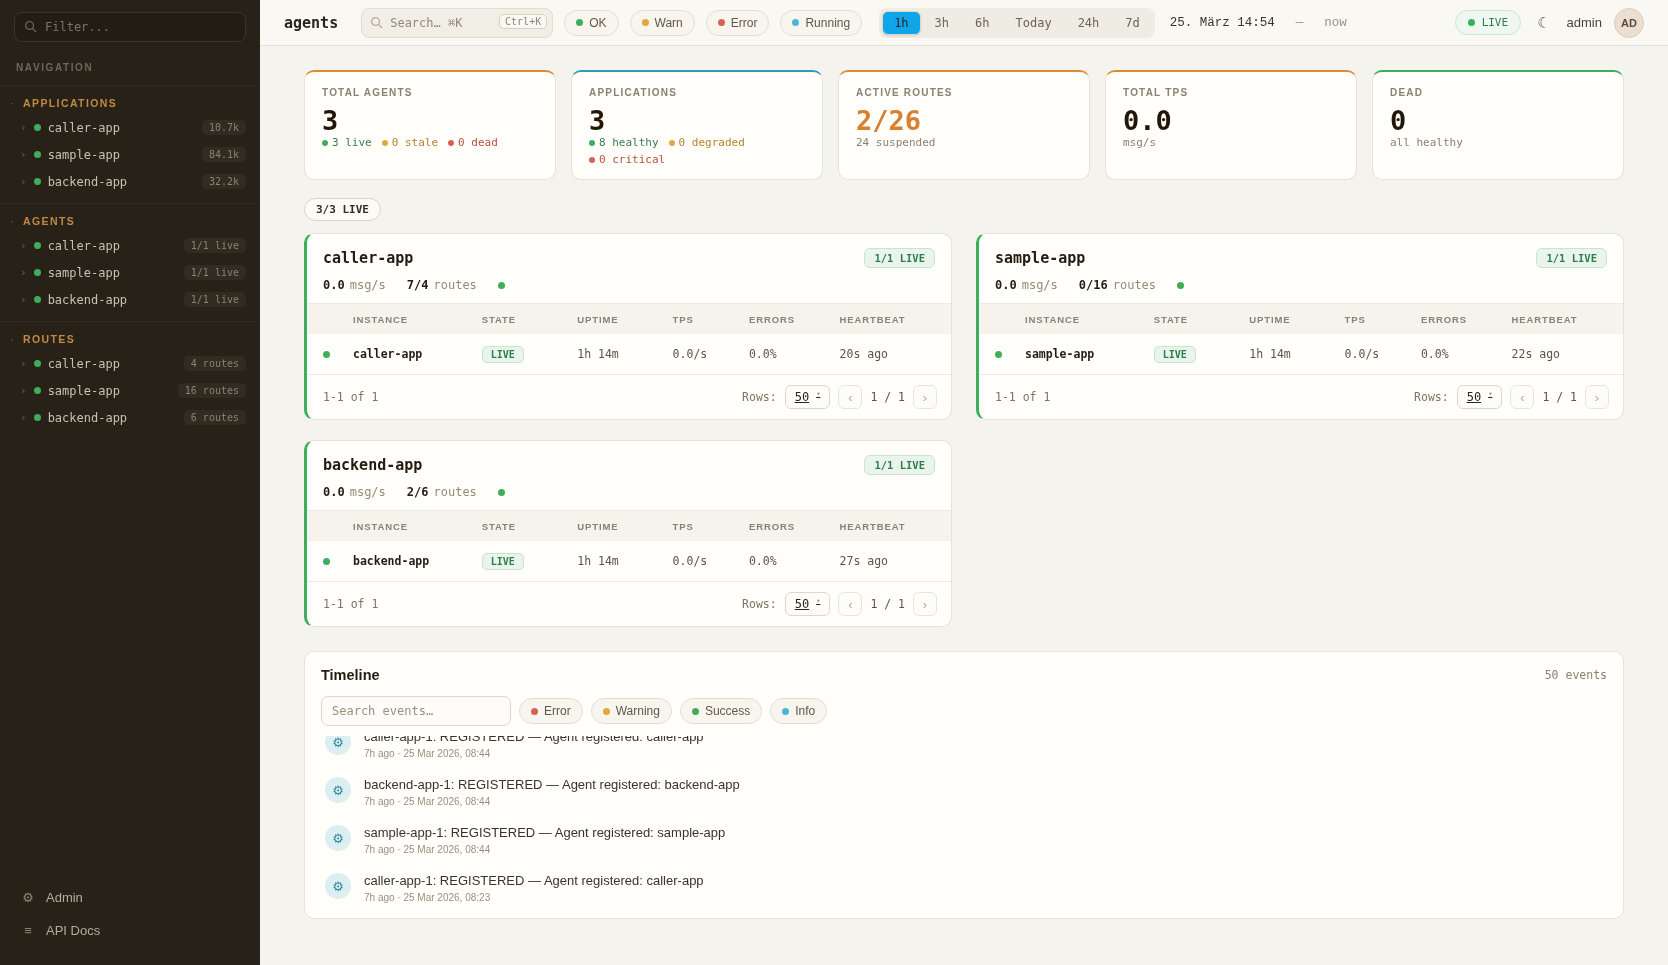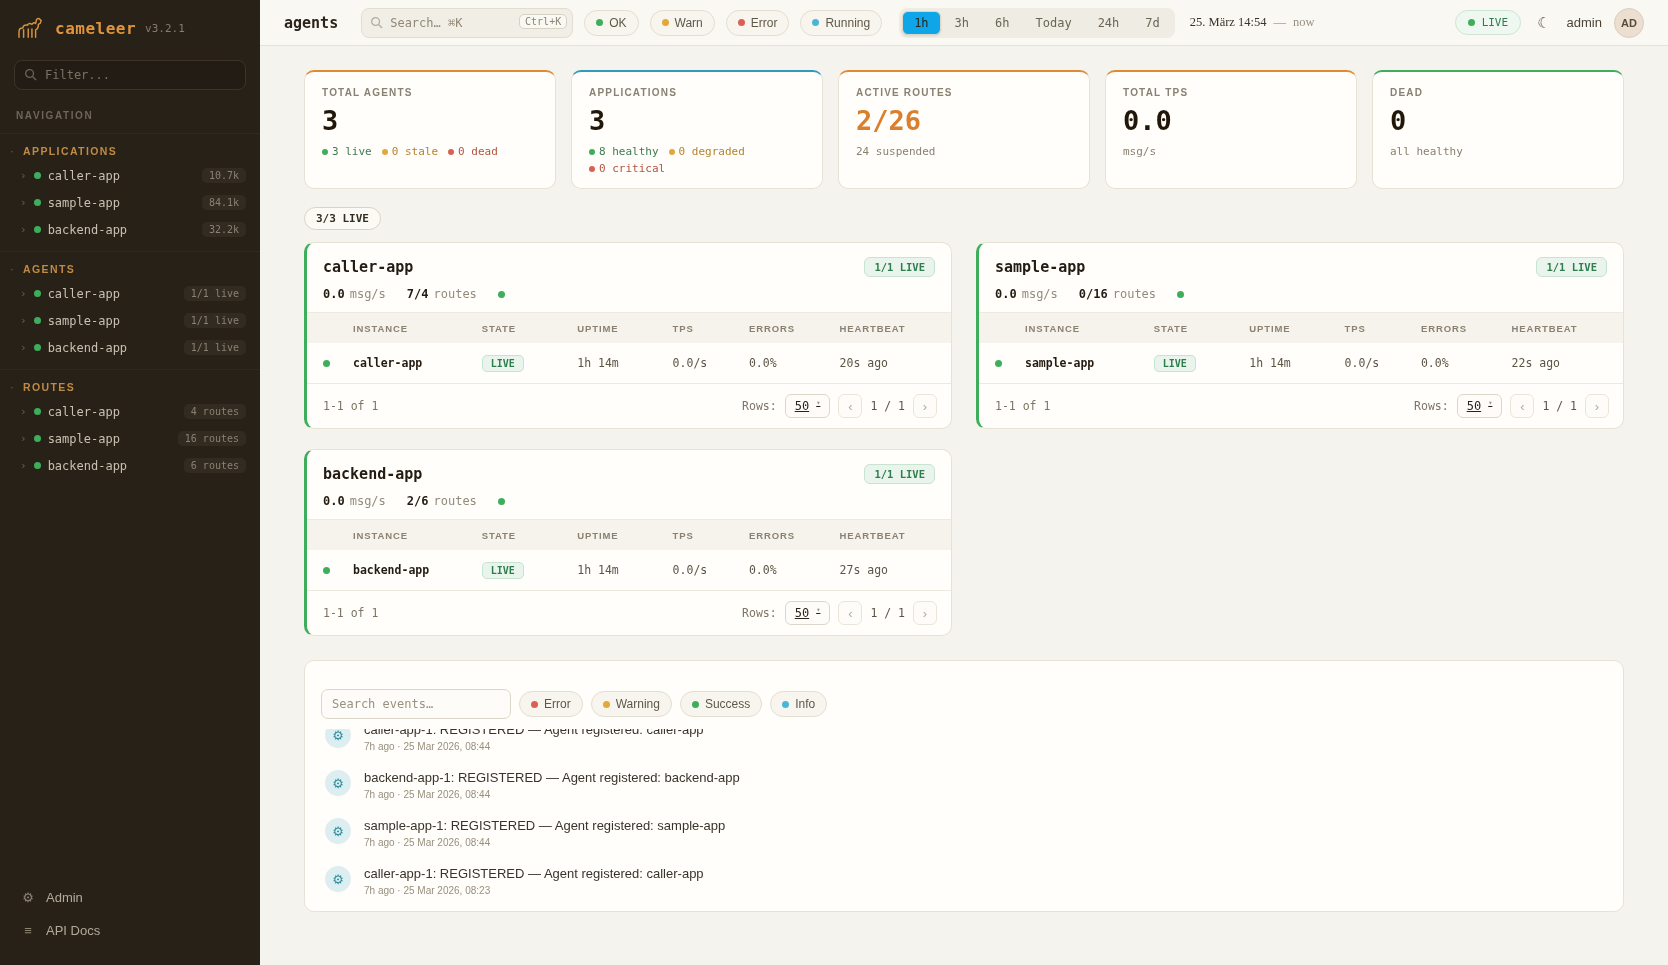--- a/index.html
+++ b/index.html
@@ -42,56 +42,56 @@
   .side-footer-item { display:flex; align-items:center; gap:10px; padding:7px 4px; color:#b3aa9b; font-size:13px; cursor:pointer;}
   .side-footer-icon { color:#8d8475; font-size:13px; width:16px; text-align:center;}
 
   
   .main { position:absolute; left:260px; right:0; top:0; bottom:0; display:flex; flex-direction:column;}
   .topbar {
     height:46px; flex:none; background:#faf8f3; border-bottom:1px solid #e7e2d7;
     display:flex; align-items:center; gap:11px; padding:0 24px;
   }
   .page-title { font-family:"DejaVu Sans Mono",monospace; font-weight:bold; font-size:15px; color:#2b241b; margin-right:12px;}
-  .search-box { position:relative; width:212px; }
+  .search-box { position:relative; width:192px; }
   .search-box svg { position:absolute; left:9px; top:8px; opacity:.6;}
   .search-input {
     width:100%; background:#f1eee6; border:1px solid #e2ddd0; border-radius:8px;
     padding:7px 52px 7px 28px; font-size:12px; color:#5f5849; outline:none;
     font-family:"DejaVu Sans Mono",monospace;
   }
   .search-input::placeholder { color:#918877; }
   .kbd-badge { position:absolute; right:6px; top:6px; font-size:10px; color:#8d8575;
     border:1px solid #d8d2c4; background:#faf8f3; border-radius:5px; padding:1px 5px;
     font-family:"DejaVu Sans Mono",monospace;}
   .chip { display:inline-flex; align-items:center; gap:6px; height:26px; padding:0 11px;
     border-radius:999px; border:1px solid #e3ded1; background:#f8f5ef; font-size:12px; color:#5f5849; cursor:pointer;}
   .segmented { display:flex; align-items:center; background:#efece3; border-radius:8px; padding:3px; gap:2px; margin-left:6px;}
   .seg-btn { font-family:"DejaVu Sans Mono",monospace; font-size:12px; color:#6c6455; border:1px solid transparent;
     background:transparent; padding:4px 11px; border-radius:6px; cursor:pointer;}
   .seg-btn.active { background:#0ea5e9; border-color:#ddd7c9; color:#2b241b; box-shadow:0 1px 2px rgba(60,50,30,.12);}
-  .date-group { font-family:Liberation Serif, serif; font-size:12.5px; color:#3a332a; display:flex; gap:7px; align-items:center; margin-left:4px;}
+  .date-group { font-family:Liberation Mono, monospace; font-size:12.5px; color:#3a332a; display:flex; gap:21px; align-items:center; margin-left:4px;}
   .date-sep, .date-now { color:#9a9181; }
   .right-group { margin-left:auto; display:flex; align-items:center; gap:12px; }
   .live-pill-top { display:inline-flex; align-items:center; gap:7px; border:1px solid #cfe5d4; background:#eef7f0;
     color:#2f7c4c; font-family:"DejaVu Sans Mono",monospace; font-size:11px; padding:5px 12px; border-radius:999px; cursor:pointer;}
   .moon-btn { background:none; border:none; font-size:15px; color:#6c6455; cursor:pointer; padding:4px;}
   .user-name { font-size:13px; color:#4a443a; cursor:pointer;}
   .avatar { width:30px; height:30px; border-radius:50%; background:#ecdfd2; border:1px solid #dccdbc;
     display:flex; align-items:center; justify-content:center; font-size:11px; font-weight:bold; color:#5a4a38; cursor:pointer;}
 
   .content { flex:1; overflow:hidden; padding:24px 44px 0; }
 
   
   .stats-row { display:flex; gap:15px; }
   .stat-card { flex:1; background:#fffefb; border:1px solid #e7e2d6; border-top:2px solid #e08b33;
     border-radius:10px; padding:15px 17px 13px; min-height:106px;}
   .stat-label { font-size:10px; font-weight:bold; letter-spacing:1.2px; color:#8a8172; }
   .stat-value { font-family:"DejaVu Sans Mono",monospace; font-weight:bold; font-size:27px; color:#201708; margin-top:7px;}
-  .stat-sub { margin-top:9px; display:flex; flex-wrap:wrap; gap:4px 10px; align-items:center;
+  .stat-sub { display:flex; flex-wrap:wrap; gap:4px 10px; align-items:center;
     font-family:"DejaVu Sans Mono",monospace; font-size:11px; color:#8a8172;text-align:center;}
   .sub-item { display:inline-flex; align-items:center; gap:4px; }
   .sub-item .dot { width:6px; height:6px; }
   .stat-sub.plain { font-size:11px; }
 
   .live-summary { display:inline-flex; align-items:center; margin:18px 0 12px;
     border:1px solid #d9d3c5; background:#fbfaf5; border-radius:999px; padding:4px 11px;
     font-family:"DejaVu Sans Mono",monospace; font-size:11px; font-weight:bold; color:#332c21;}
 
   
@@ -137,27 +137,20 @@
   .event-row { display:flex; gap:13px; padding:9px 4px; align-items:flex-start; cursor:pointer;}
   .event-icon { width:26px; height:26px; flex:none; border-radius:50%; background:#ddeef0; color:#2f8fa0;
     display:flex; align-items:center; justify-content:center; font-size:13px;}
   .event-text { font-size:13px; color:#3a332a; }
   .event-time { font-size:10px; color:#998f7e; margin-top:4px; }
 </style>
 </head>
 <body>
 
 <aside class="sidebar">
-  <div class="logo-row">
-    <svg width="30" height="24" viewBox="0 0 32 26">
-      <path d="M3 23 L3 17 Q3 13 7 13 Q8 9 12 10 Q14 7 17 9 Q19 6 21 8 L22 4 Q23 2 25 3 L27 5 L26 8 L24 9 Q24 14 21 15 L21 23 M8 23 L8 15 M13 23 L13 14 M17 23 L17 14" stroke="#d8913c" fill="none" stroke-width="1.6" stroke-linecap="round" stroke-linejoin="round"></path>
-    </svg>
-    <span class="logo-name">cameleer</span>
-    <span class="logo-version">v3.2.1</span>
-  </div>
 
   <div class="filter-wrap">
     <svg width="13" height="13" viewBox="0 0 14 14">
       <circle cx="6" cy="6" r="4.2" stroke="#8a8172" fill="none" stroke-width="1.4"></circle>
       <line x1="9.2" y1="9.2" x2="13" y2="13" stroke="#8a8172" stroke-width="1.4"></line>
     </svg>
     <input class="filter-input" placeholder="Filter..." style="">
   </div>
 
   <div class="nav-label">NAVIGATION</div>
@@ -502,20 +495,24 @@
             </button>
             <button class="page-btn">‹</button>
             <span class="page-ind">1 / 1</span>
             <button class="page-btn">›</button>
           </div>
         </div>
       </section>
     </div>
 
     <section class="timeline-card">
+      <div class="timeline-head">
+        <span class="timeline-title">Timeline</span>
+        <span class="timeline-count">50 events</span>
+      </div>
       <div class="timeline-controls">
         <input class="event-search" placeholder="Search events…" style="">
         <span class="chip">
           <span class="dot" style="background: rgb(217, 97, 83);"></span>
           <span>Error</span>
         </span>
         <span class="chip">
           <span class="dot" style="background: rgb(224, 169, 58);"></span>
           <span>Warning</span>
         </span>

